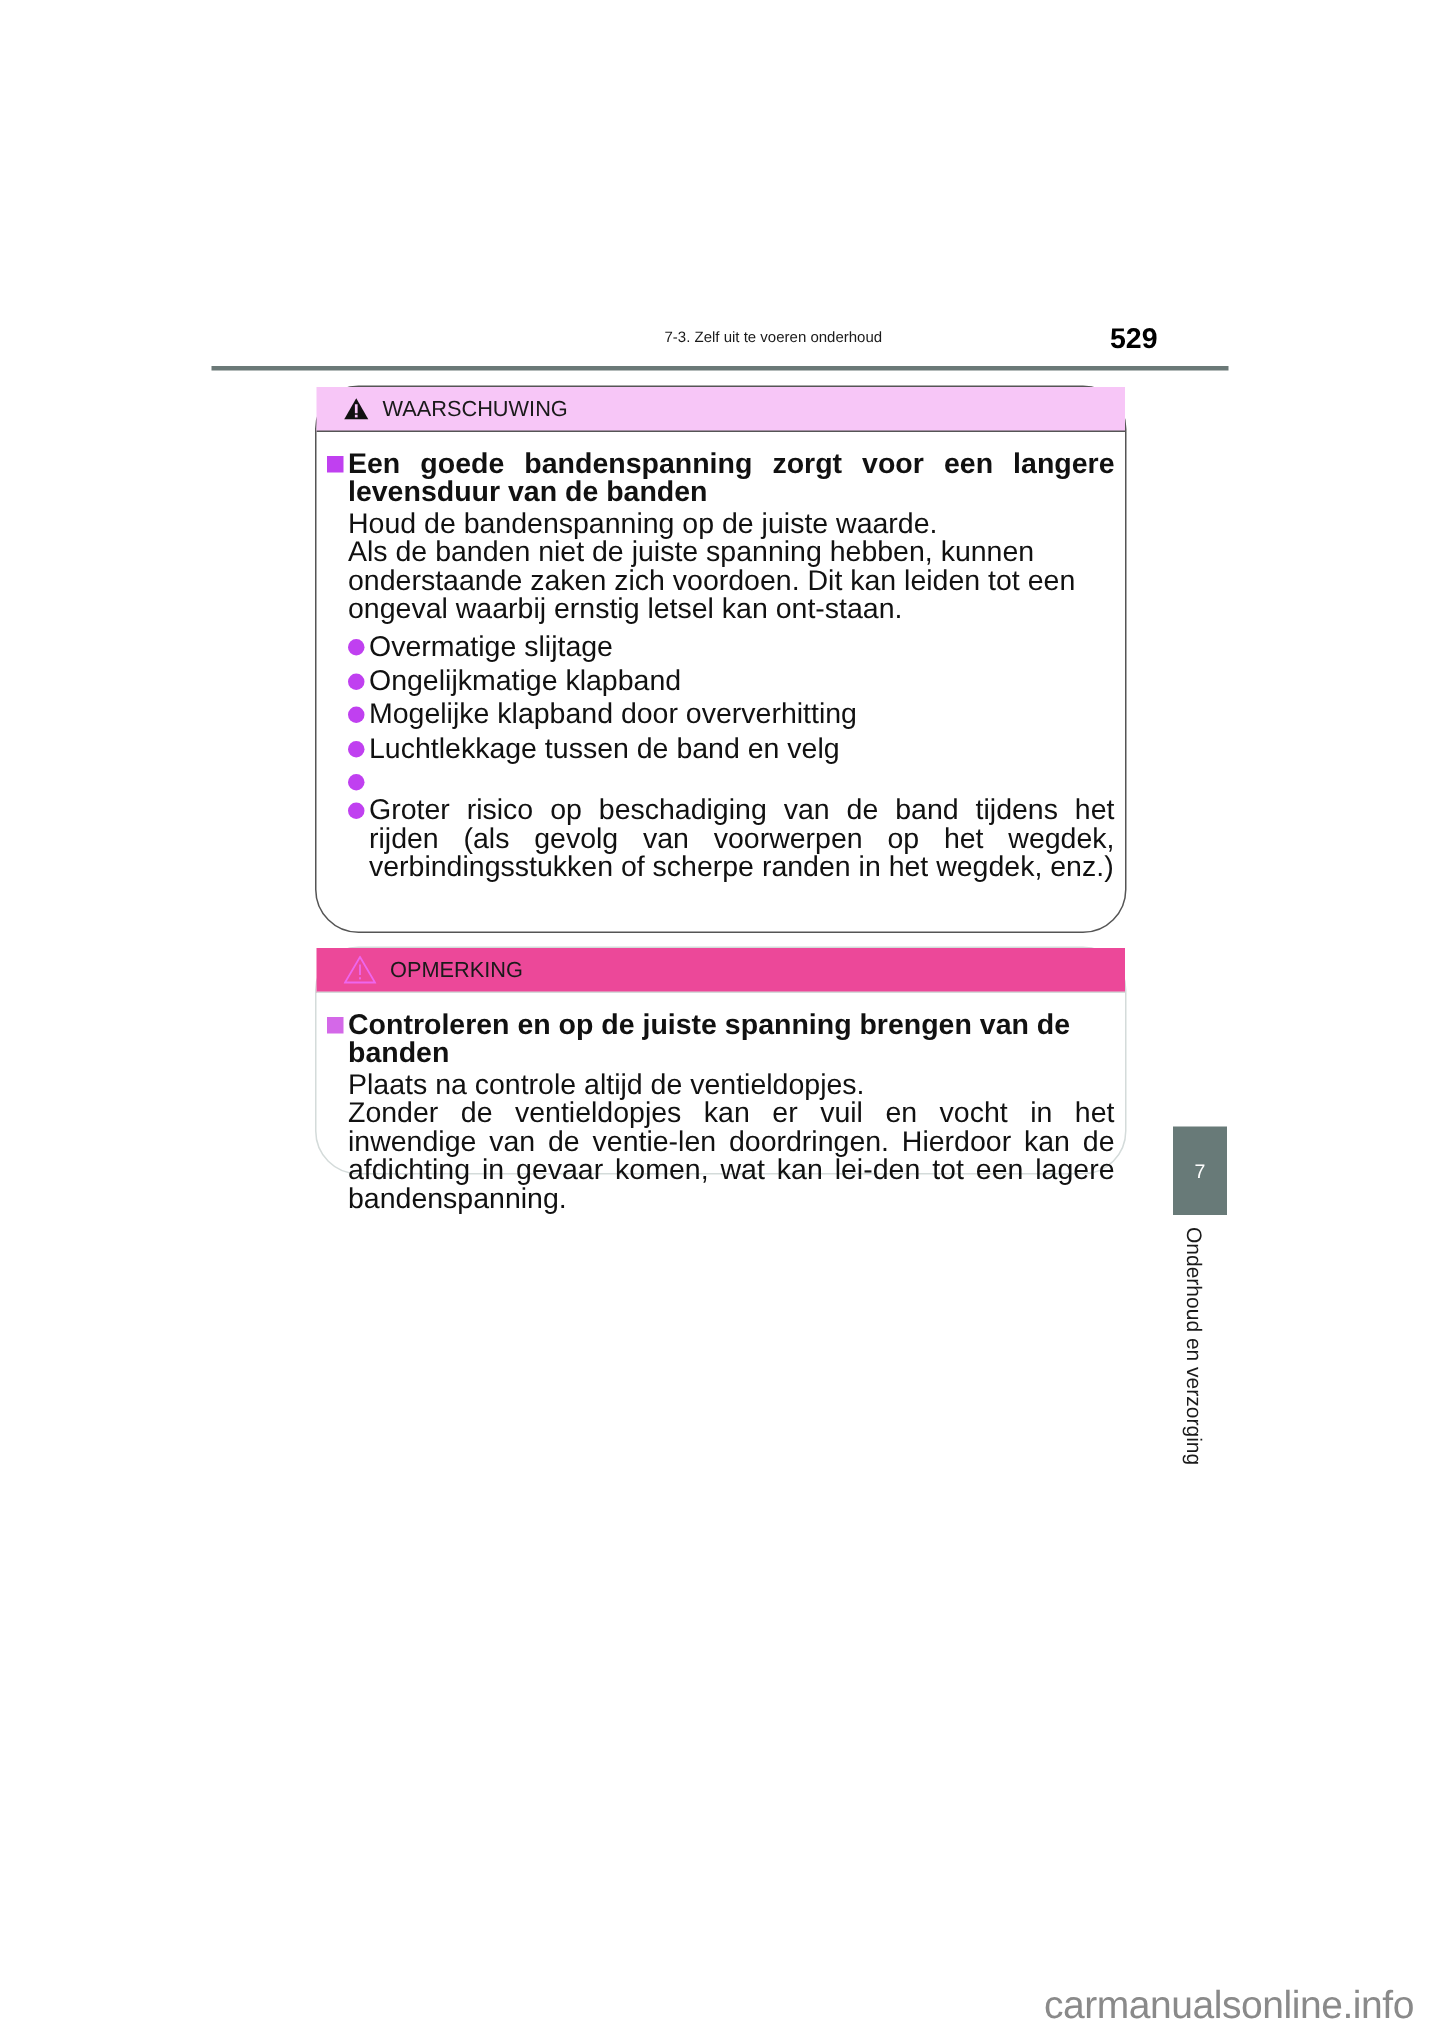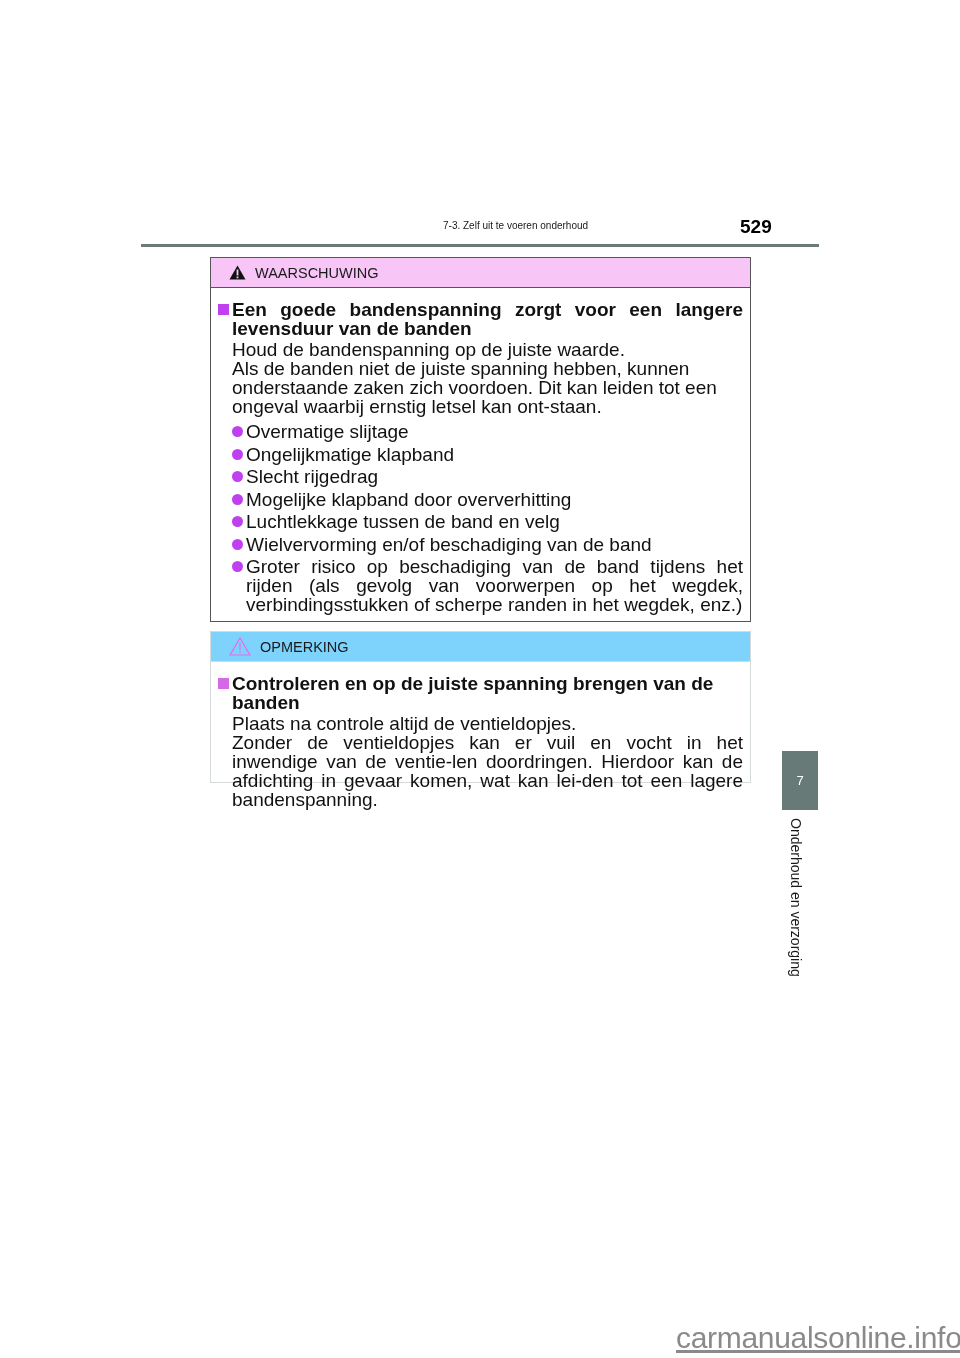--- a/index.html
+++ b/index.html
@@ -19,51 +19,50 @@
     }
     .chapter-tab {
       position: absolute; left: 782px; top: 751px; width: 36px; height: 59px; background: #687a78;
       color: #fff; font-size: 13px; display: flex; align-items: center; justify-content: center;
     }
     .chapter-title {
       position: absolute; left: 788px; top: 818px; writing-mode: vertical-rl;
       font-size: 14px; color: #1a1a1a; white-space: nowrap;
     }
     .box {
-      position: absolute; left: 210px; width: 539px; background: #fff;
+      position: absolute; left: 210px; width: 539px; background: #fff; border-radius: 29px;
     }
     .warning-box { top: 257px; height: 363px; border: 1px solid #555; }
     .note-box { top: 631px; height: 150px; border: 1px solid #d4dbda; }
     .box-header {
       height: 29px; display: flex; align-items: center; padding-left: 18px; font-size: 14.5px;
       color: #1a1a1a;
     }
     .warning-box .box-header { background: #f7c6f7; border-bottom: 1px solid #555; }
-    .note-box .box-header { background: #7dd3fc; border-bottom: 1px solid #d4dbda; }
+    .note-box .box-header { background: #ec4899; border-bottom: 1px solid #d4dbda; }
     .box-header svg { margin-right: 9px; }
     .box-body { padding: 12px 7px 0 7px; font-size: 19px; line-height: 19px; }
     .section-title { font-weight: bold; display: flex; }
     .sq {
       display: inline-block; width: 11px; height: 11px; background: #c040f0; margin-right: 3px;
       margin-top: 4px; flex: 0 0 11px;
     }
     .note-box .sq { background: #d468e8; }
     .indent { padding-left: 14px; }
     .para { margin-top: 2px; }
     ul.bullets { list-style: none; margin: 6px 0 0 0; padding: 0; }
     ul.bullets li { display: flex; margin-bottom: 3.5px; line-height: 19px; }
     .dot {
       display: inline-block; width: 11px; height: 11px; border-radius: 50%; background: #c040f0;
       margin: 4px 3px 0 0; flex: 0 0 11px;
     }
     .just { text-align: justify; }
     .watermark {
-      position: absolute; left: 676px; top: 1321px; font-size: 30px; color: #8a8a8a;
+      position: absolute; left: 696px; top: 1321px; font-size: 26px; color: #8a8a8a;
       letter-spacing: -0.3px;
-      text-decoration: underline;
     }
   </style>
 </head>
 <body>
 
 <div class="header-section">7-3. Zelf uit te voeren onderhoud</div>
 <div class="page-number">529</div>
 <div class="header-rule"></div>
 
 <div class="chapter-tab">
@@ -92,33 +91,28 @@
         <li>
             <span class="dot"></span>
             <span>Overmatige slijtage</span>
           </li>
         <li>
             <span class="dot"></span>
             <span>Ongelijkmatige klapband</span>
           </li>
         <li>
             <span class="dot"></span>
-            <span>Slecht rijgedrag</span>
-          </li>
-        <li>
-            <span class="dot"></span>
             <span>Mogelijke klapband door oververhitting</span>
           </li>
         <li>
             <span class="dot"></span>
             <span>Luchtlekkage tussen de band en velg</span>
           </li>
         <li>
             <span class="dot"></span>
-            <span>Wielvervorming en/of beschadiging van de band</span>
           </li>
         <li>
             <span class="dot"></span>
             <span class="just">Groter risico op beschadiging van de band tijdens het rijden (als gevolg van voorwerpen op het wegdek, verbindingsstukken of scherpe randen in het wegdek, enz.)</span>
           </li>
       </ul>
     </div>
   </div>
 </div>
 

